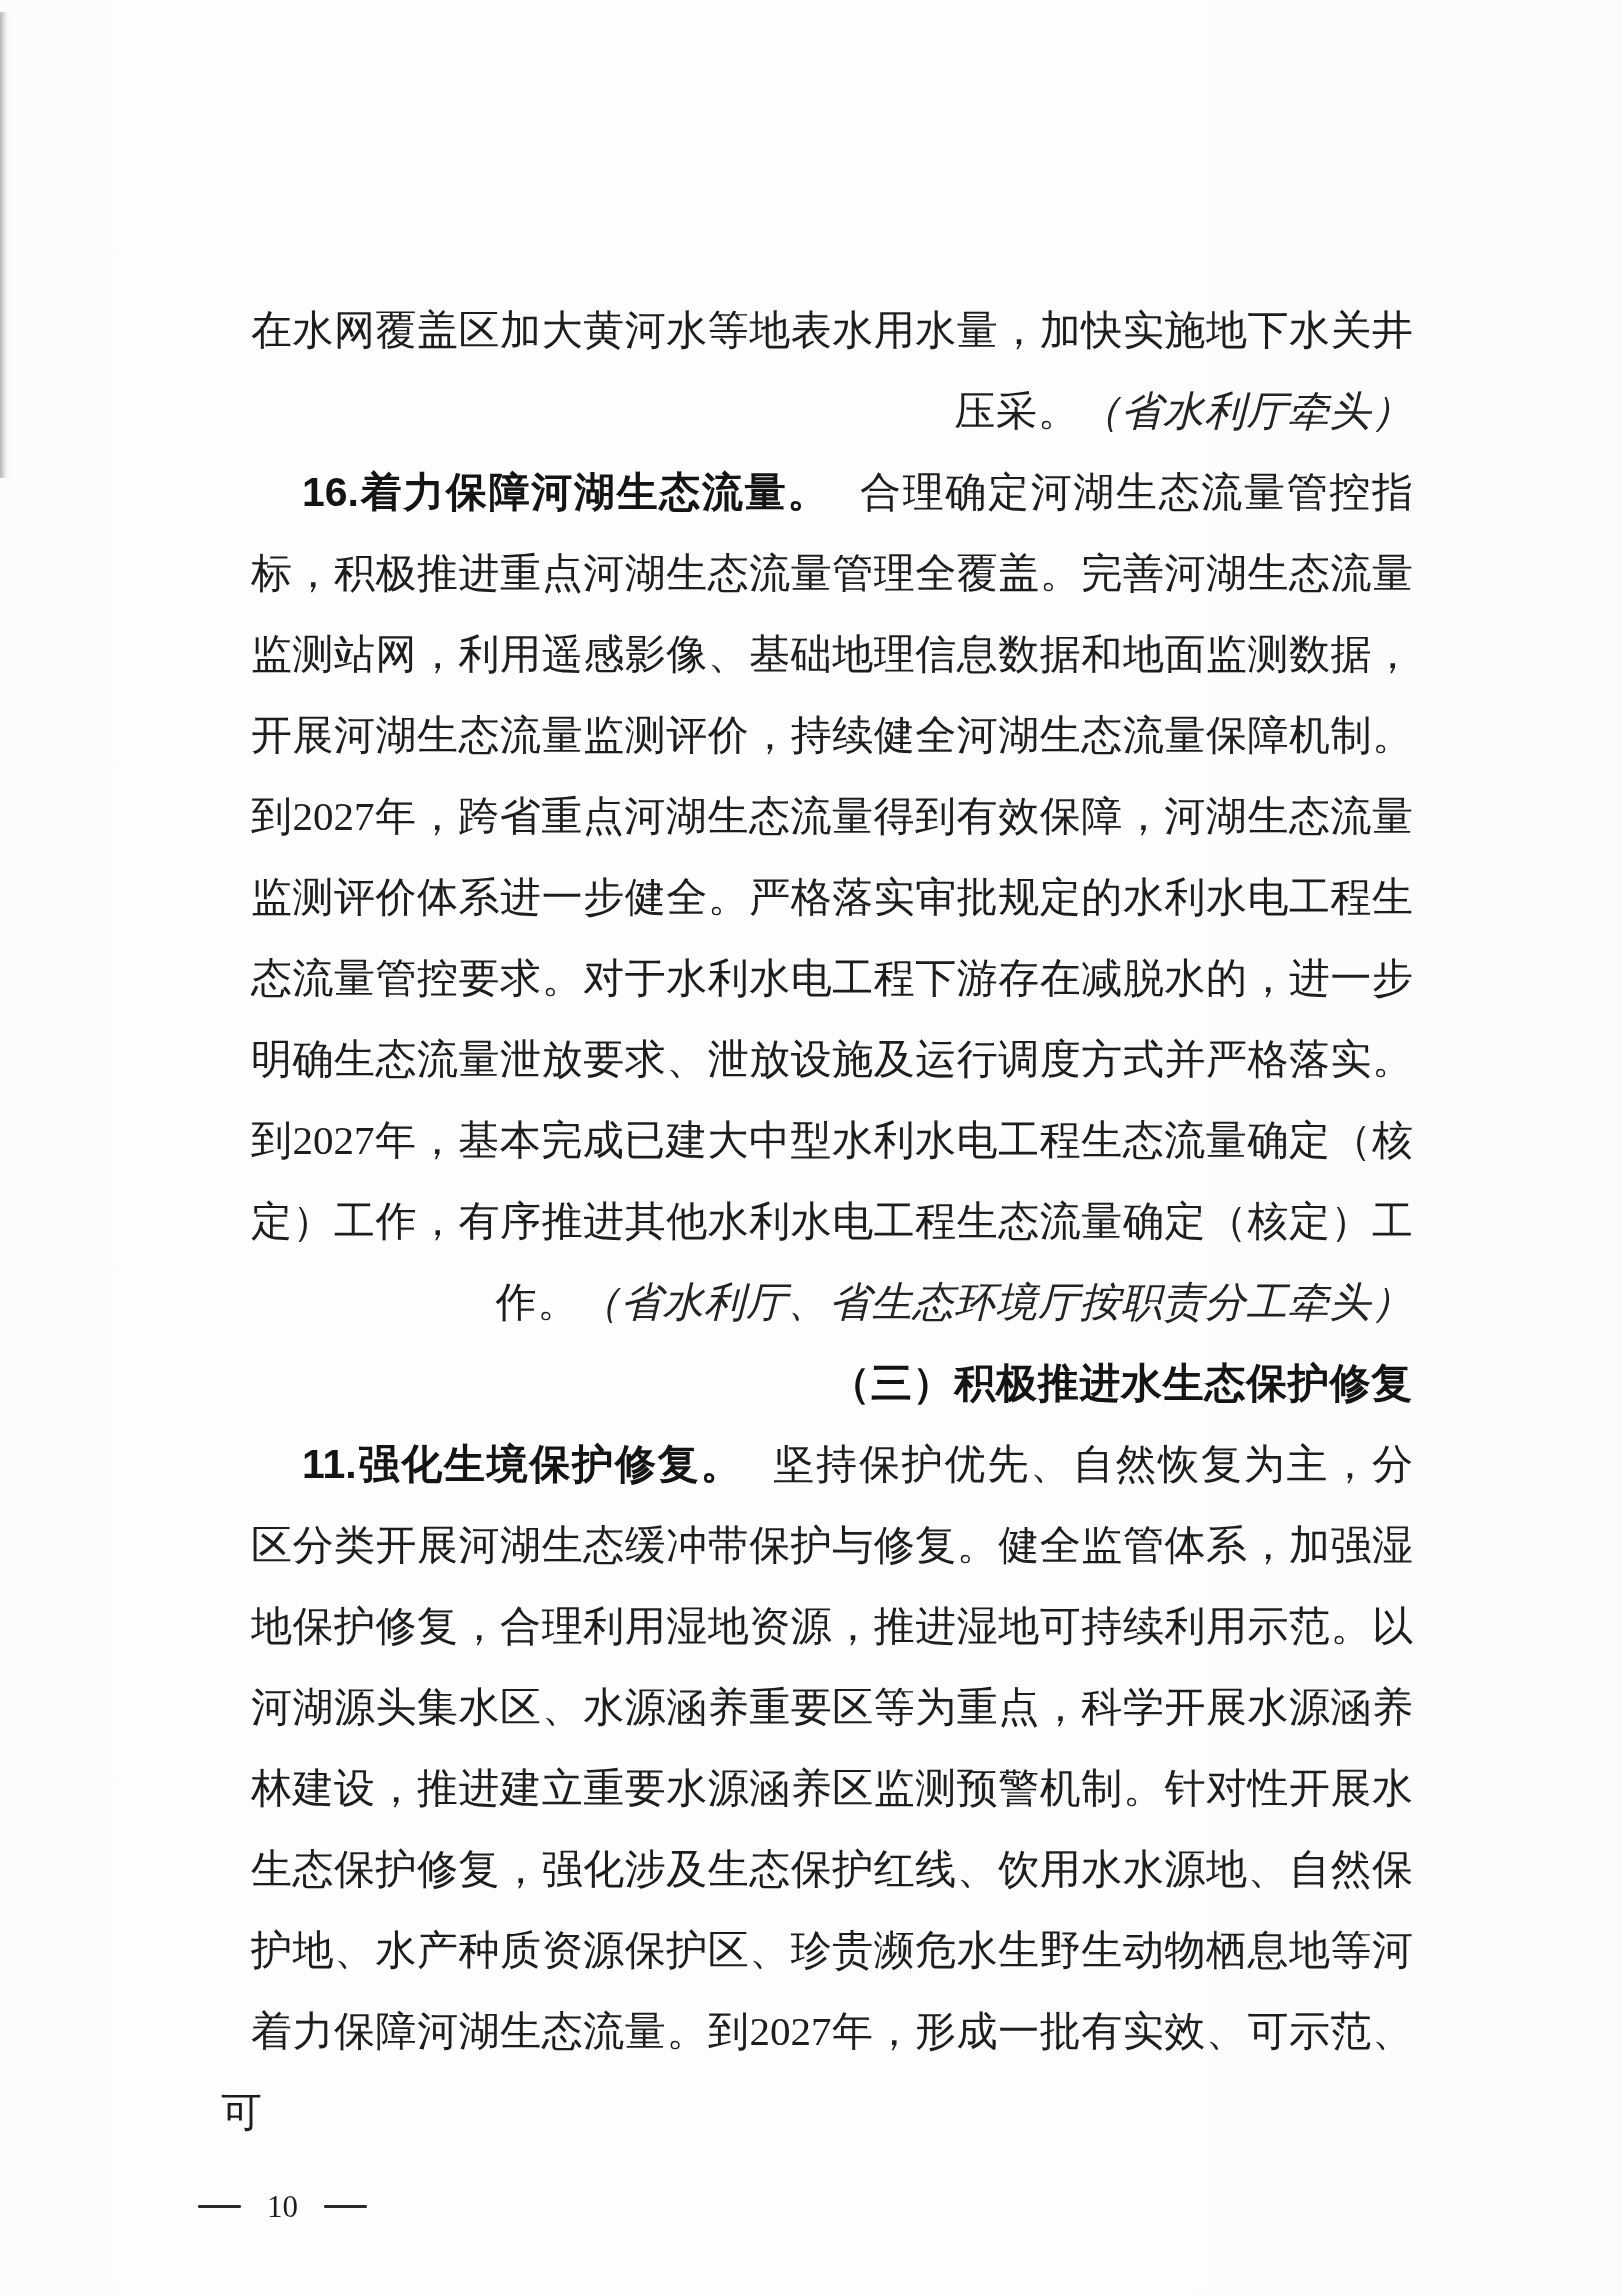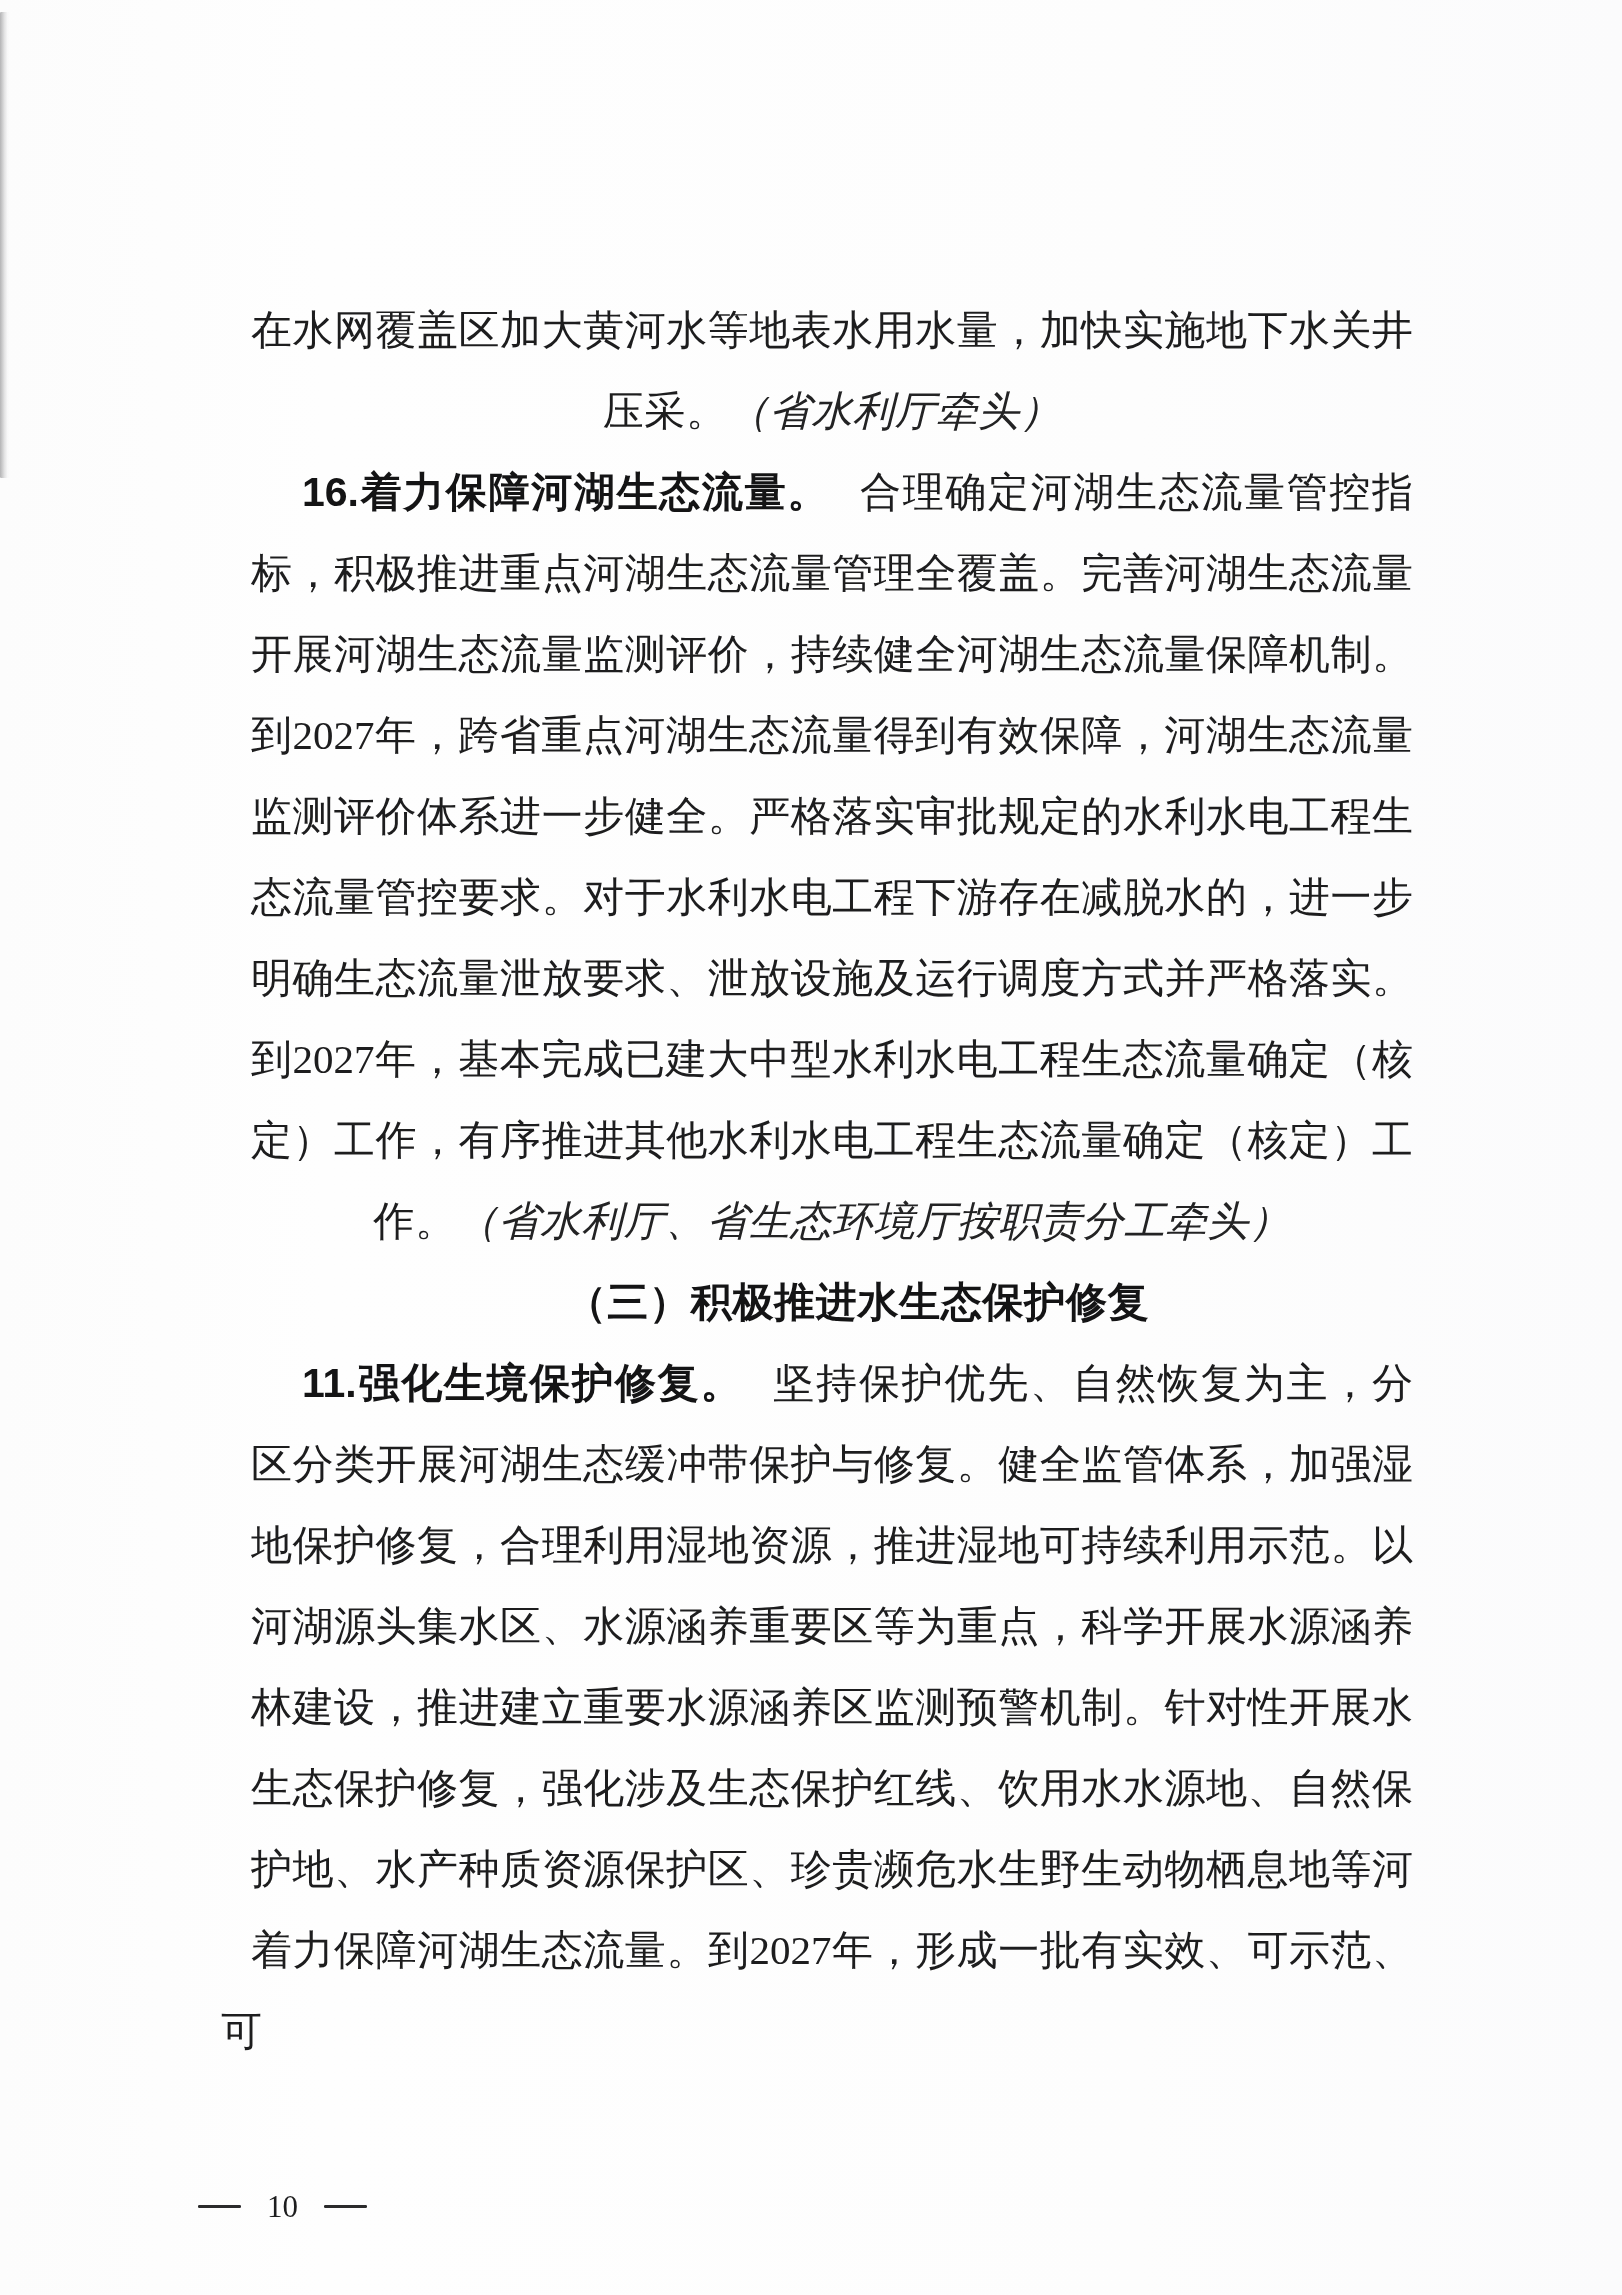--- a/index.html
+++ b/index.html
@@ -32,21 +32,21 @@
     left: 221px;
     top: 290px;
     width: 1192px;
   }
   .line {
     height: 81px;
     line-height: 81px;
     font-size: 41px;
     color: #1d1d1e;
     letter-spacing: 0.7px;
-    text-align: center;
+    text-align: right;
     white-space: nowrap;
   }
   .line.j {
     white-space: normal;
     text-align: justify;
     text-align-last: justify;
     text-justify: inter-character;
     letter-spacing: 0;
   }
   .line.ind { padding-left: 81px; }
@@ -90,20 +90,21 @@
 
 <div id="page">
 
   <div id="edge-artifact"></div>
 
   <div id="text-block">
       <div class="line j"><span class="seg n">在水网覆盖区加大黄河水等地表水用水量，加快实施地下水关井</span></div>
       <div class="line"><span class="seg n">压采。</span><span class="seg k">（省水利厅牵头）</span></div>
       <div class="line j ind"><span class="seg b">16.着力保障河湖生态流量。</span><span class="seg n">合理确定河湖生态流量管控指</span></div>
       <div class="line j"><span class="seg n">标，积极推进重点河湖生态流量管理全覆盖。完善河湖生态流量</span></div>
+      <div class="line j"><span class="seg n">监测站网，利用遥感影像、基础地理信息数据和地面监测数据，</span></div>
       <div class="line j"><span class="seg n">开展河湖生态流量监测评价，持续健全河湖生态流量保障机制。</span></div>
       <div class="line j"><span class="seg n">到2027年，跨省重点河湖生态流量得到有效保障，河湖生态流量</span></div>
       <div class="line j"><span class="seg n">监测评价体系进一步健全。严格落实审批规定的水利水电工程生</span></div>
       <div class="line j"><span class="seg n">态流量管控要求。对于水利水电工程下游存在减脱水的，进一步</span></div>
       <div class="line j"><span class="seg n">明确生态流量泄放要求、泄放设施及运行调度方式并严格落实。</span></div>
       <div class="line j"><span class="seg n">到2027年，基本完成已建大中型水利水电工程生态流量确定（核</span></div>
       <div class="line j"><span class="seg n">定）工作，有序推进其他水利水电工程生态流量确定（核定）工</span></div>
       <div class="line"><span class="seg n">作。</span><span class="seg k">（省水利厅、省生态环境厅按职责分工牵头）</span></div>
       <div class="line ind"><span class="seg b">（三）积极推进水生态保护修复</span></div>
       <div class="line j ind"><span class="seg b">11.强化生境保护修复。</span><span class="seg n">坚持保护优先、自然恢复为主，分</span></div>

